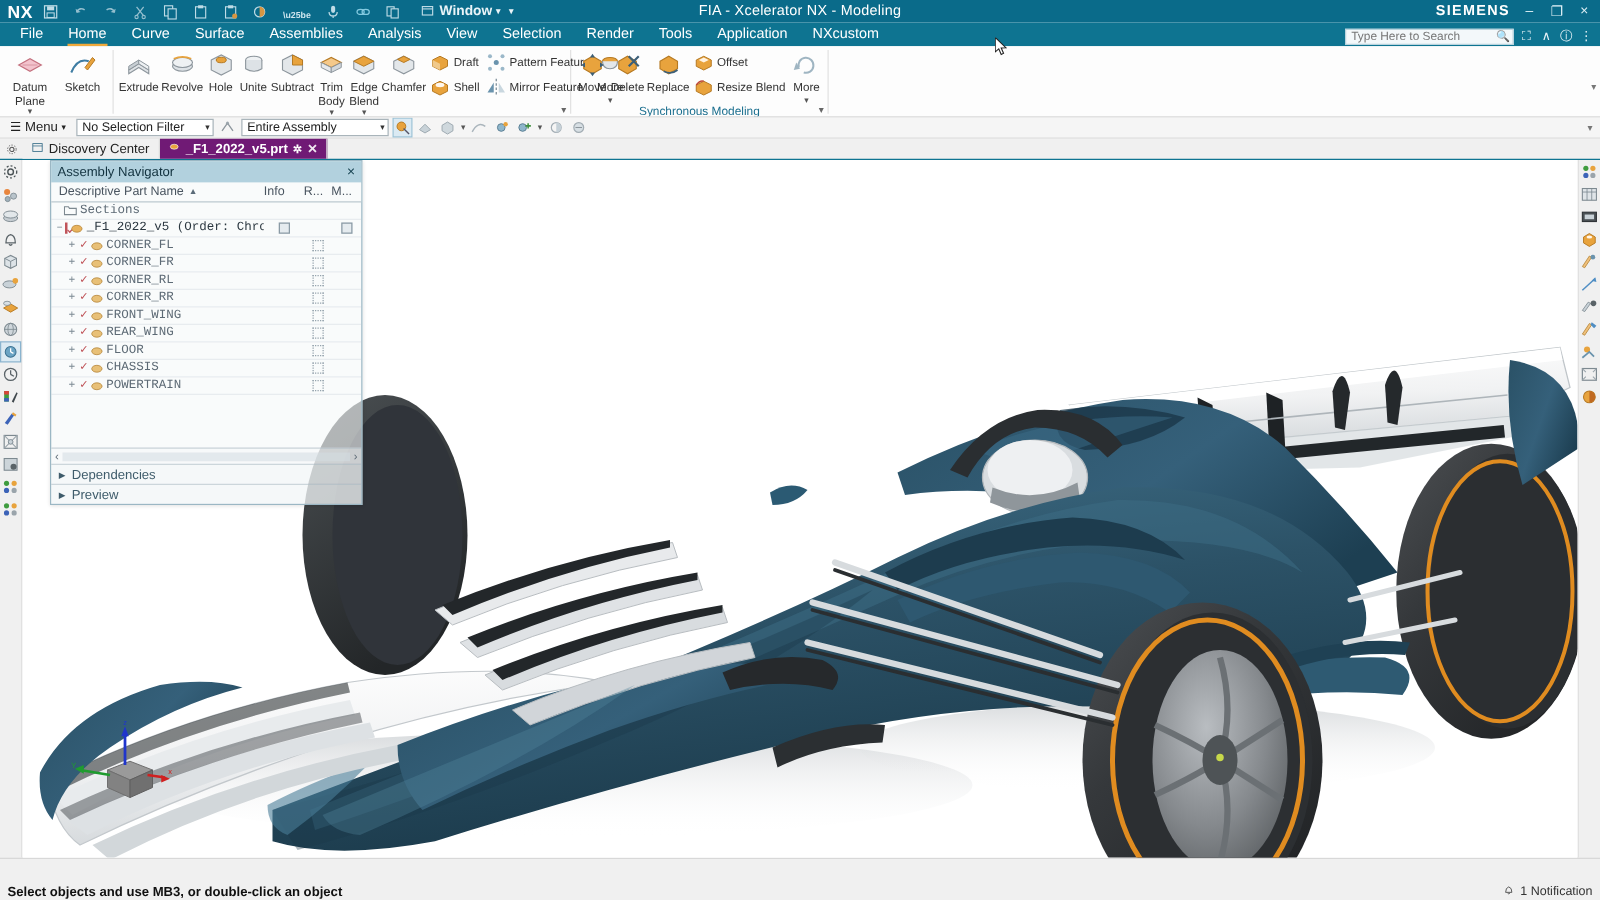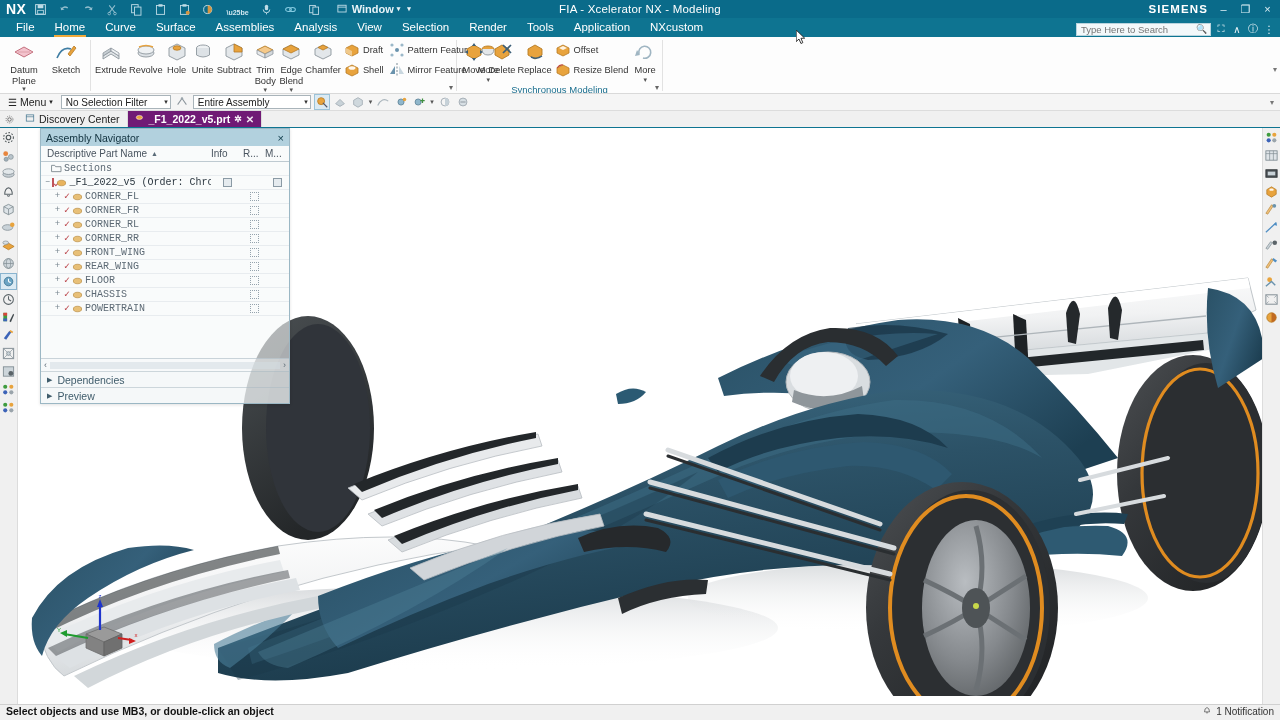--- a/index.html
+++ b/index.html
@@ -126,22 +126,22 @@
     display:flex; flex-direction:column; align-items:center; padding-top:2px; gap:3px; flex:none;
   }
   .railR { border-right:none; border-left:1px solid #dcdcdc; }
   .rail-ic { width:15px; height:15px; position:relative; }
   .rail-ic.sel { outline:1px solid #8ab4cf; background:#dbeaf3; }
 
   .viewport { flex:1; position:relative; overflow:hidden; background:#ffffff; }
 
   
   .statusbar {
-    height:16px; background:#f0f0f0; border-top:1px solid #d0d0d0;
-    display:flex; align-items:flex-start; padding:0 6px; flex:none;
+    height:34px; background:#f0f0f0; border-top:1px solid #d0d0d0;
+    display:flex; align-items:flex-end; padding:0 6px; flex:none;
   }
   .status-text { font-size:10.5px; font-weight:bold; color:#111; }
   .status-right { margin-left:auto; display:flex; align-items:center; gap:4px; font-size:10px; color:#333; }
 
   
   .anav {
     position:absolute; left:22px; top:0px; width:250px;
     border:1px solid #9bb7c4; background:rgba(246,248,249,0.62);
     display:flex; flex-direction:column; z-index:20; box-shadow:0 1px 3px rgba(0,0,0,.12);
   }

